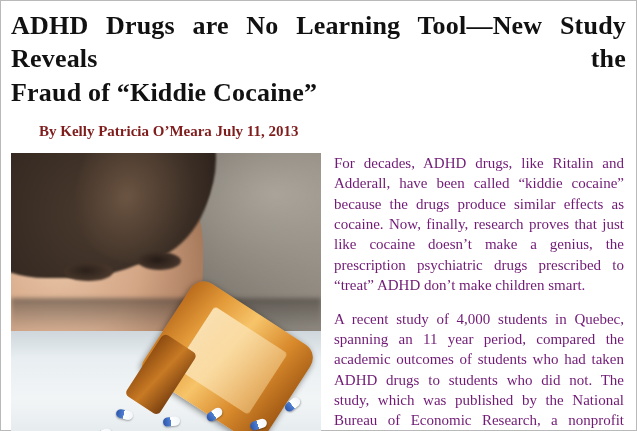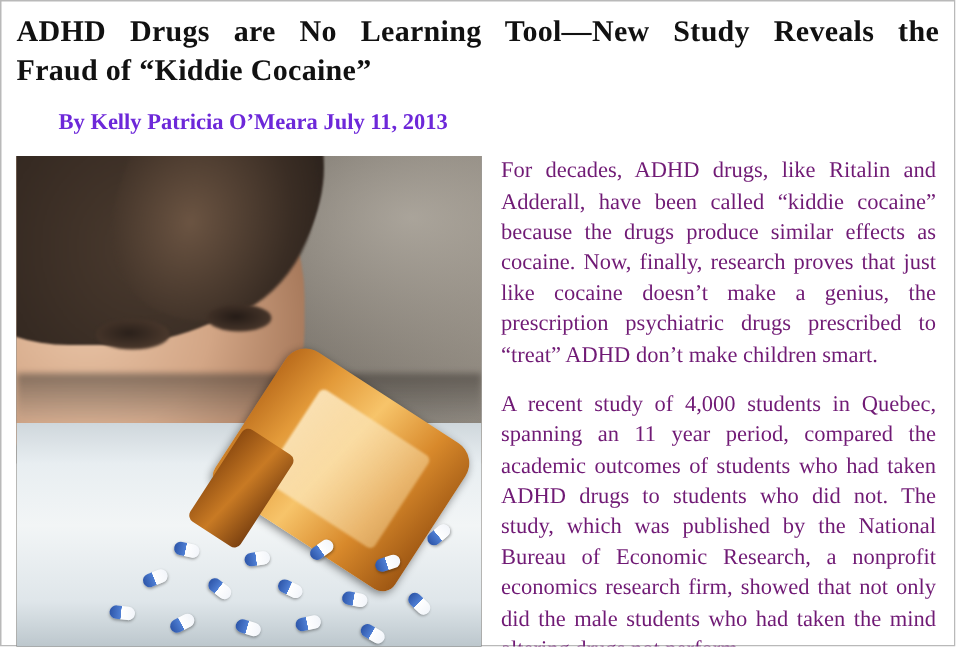--- a/index.html
+++ b/index.html
@@ -18,42 +18,42 @@
     position: relative;
     width: 637px;
     height: 431px;
     box-sizing: border-box;
     padding: 6px 10px 0 10px;
     border: 1px solid #b9b9b9;
   }
   .headline {
     font-family: "Liberation Serif", "DejaVu Serif", serif;
     font-weight: bold;
-    font-size: 20px;
+    font-size: 26px;
     line-height: 1.28;
     letter-spacing: 0.2px;
     margin: 2px 0 0 0;
     text-align: justify;
     text-justify: inter-word;
     color: #111;
   }
   .headline .line1 {
     display: block;
     text-align: justify;
     text-align-last: justify;
   }
   .headline .line2 {
     display: block;
   }
   .byline {
     font-family: "Liberation Serif", "DejaVu Serif", serif;
     font-weight: bold;
     font-size: 15px;
     margin: 14px 0 0 28px;
-    color: #6d28d9;
+    color: #7f1d1d;
   }
   .content {
     display: flex;
     margin-top: 13px;
     gap: 13px;
   }
   .photo-col {
     width: 310px;
     flex: 0 0 310px;
   }

